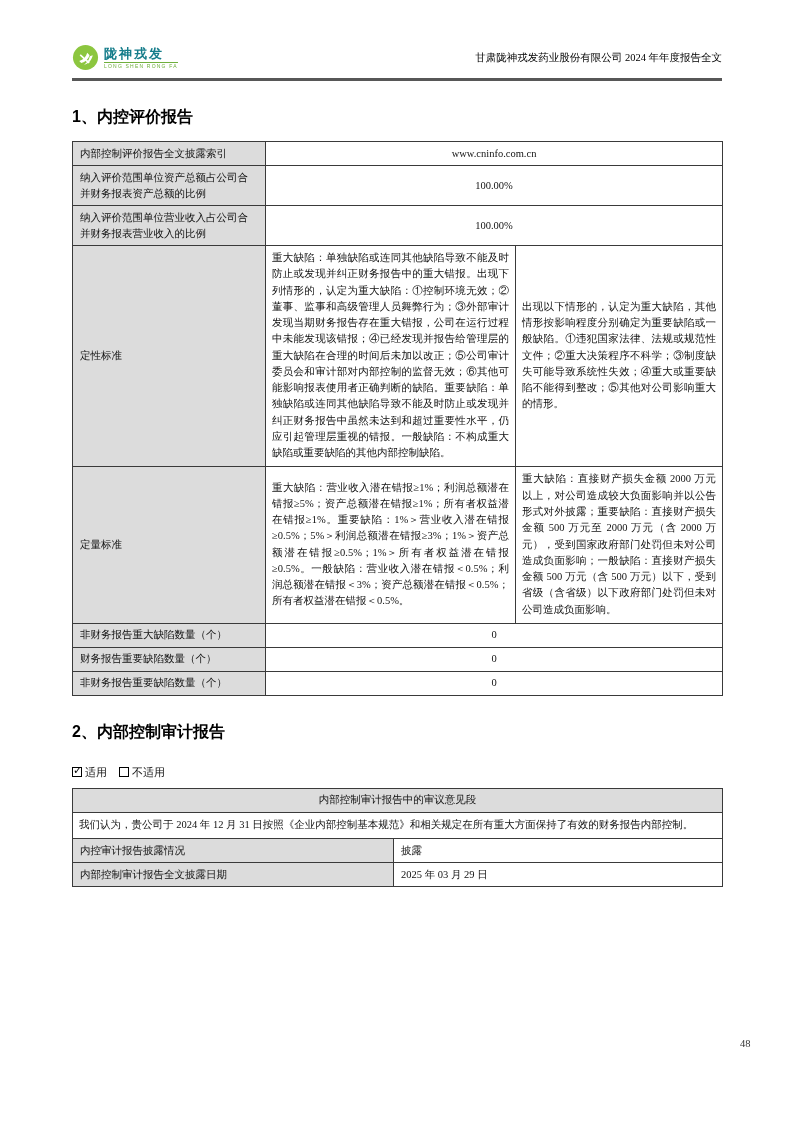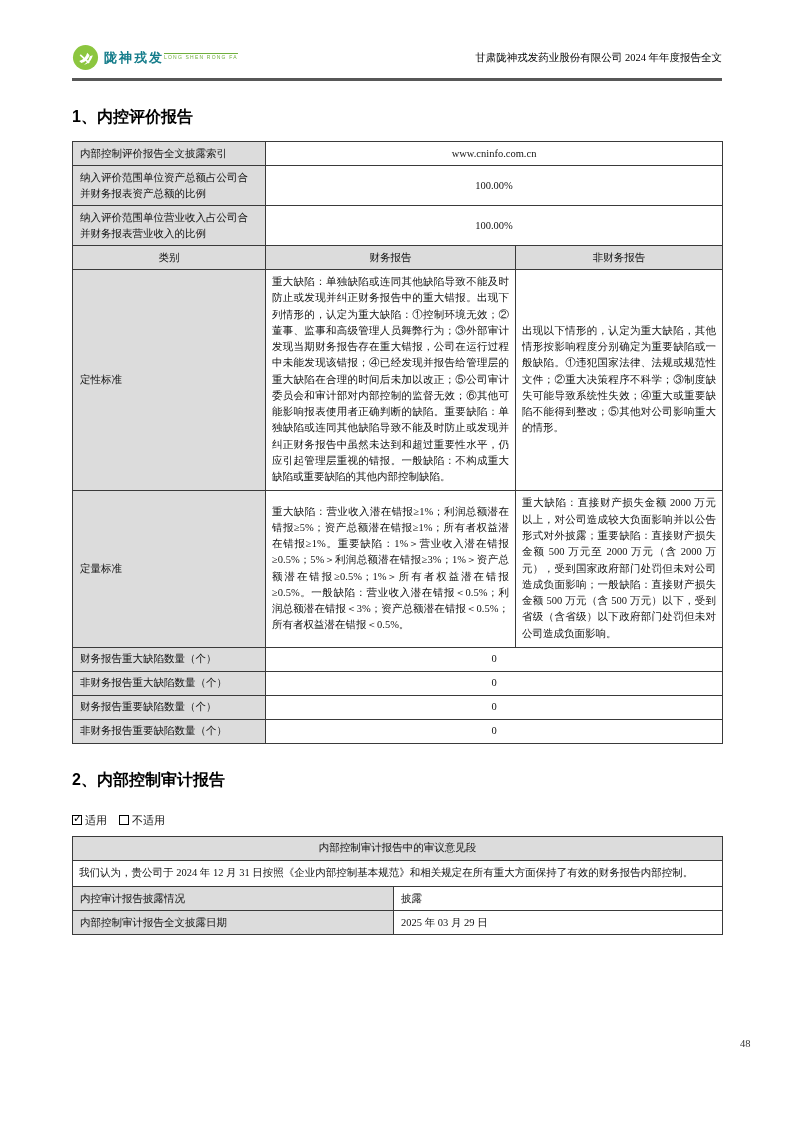--- a/index.html
+++ b/index.html
@@ -17,21 +17,21 @@
 
   
   .hdr {
     margin-top: 44px;
     display: flex; justify-content: space-between; align-items: center;
     padding-bottom: 7px;
     border-bottom: 3px solid #575757;
   }
   .logo { display: flex; align-items: center; gap: 5px; }
   .logo-mark { width: 27px; height: 27px; flex: 0 0 auto; }
-  .logo-text { display: flex; flex-direction: row; line-height: 1; }
+  .logo-text { display: flex; flex-direction: column; line-height: 1; }
   .brand-cn {
     font-family: "Liberation Sans", sans-serif;
     font-weight: bold; font-size: 13px; letter-spacing: 2px;
     color: #147c8a;
   }
   .brand-en {
     margin-top: 2px; padding-top: 1px;
     border-top: 1px solid #6faf3c;
     font-family: "Liberation Sans", sans-serif;
     font-size: 5px; letter-spacing: 1.2px; color: #6faf3c;
@@ -119,40 +119,31 @@
         </tr>
         <tr class="row-d">
           <td class="gray">纳入评价范围单位资产总额占公司合并财务报表资产总额的比例</td>
           <td class="c" colspan="2">100.00%</td>
         </tr>
         <tr class="row-d">
           <td class="gray">纳入评价范围单位营业收入占公司合并财务报表营业收入的比例</td>
           <td class="c" colspan="2">100.00%</td>
         </tr>
 
-        <tr class="row-s">
-          <td class="gray c">类别</td>
-          <td class="gray c">财务报告</td>
-          <td class="gray c">非财务报告</td>
-        </tr>
         <tr>
           <td class="gray">定性标准</td>
           <td class="j">重大缺陷：单独缺陷或连同其他缺陷导致不能及时防止或发现并纠正财务报告中的重大错报。出现下列情形的，认定为重大缺陷：①控制环境无效；②董事、监事和高级管理人员舞弊行为；③外部审计发现当期财务报告存在重大错报，公司在运行过程中未能发现该错报；④已经发现并报告给管理层的重大缺陷在合理的时间后未加以改正；⑤公司审计委员会和审计部对内部控制的监督无效；⑥其他可能影响报表使用者正确判断的缺陷。重要缺陷：单独缺陷或连同其他缺陷导致不能及时防止或发现并纠正财务报告中虽然未达到和超过重要性水平，仍应引起管理层重视的错报。一般缺陷：不构成重大缺陷或重要缺陷的其他内部控制缺陷。</td>
           <td class="j">出现以下情形的，认定为重大缺陷，其他情形按影响程度分别确定为重要缺陷或一般缺陷。①违犯国家法律、法规或规范性文件；②重大决策程序不科学；③制度缺失可能导致系统性失效；④重大或重要缺陷不能得到整改；⑤其他对公司影响重大的情形。</td>
         </tr>
         <tr>
           <td class="gray">定量标准</td>
           <td class="j">重大缺陷：营业收入潜在错报≥1%；利润总额潜在错报≥5%；资产总额潜在错报≥1%；所有者权益潜在错报≥1%。重要缺陷：1%＞营业收入潜在错报≥0.5%；5%＞利润总额潜在错报≥3%；1%＞资产总额潜在错报≥0.5%；1%＞所有者权益潜在错报≥0.5%。一般缺陷：营业收入潜在错报＜0.5%；利润总额潜在错报＜3%；资产总额潜在错报＜0.5%；所有者权益潜在错报＜0.5%。</td>
           <td class="j">重大缺陷：直接财产损失金额 2000 万元以上，对公司造成较大负面影响并以公告形式对外披露；重要缺陷：直接财产损失金额 500 万元至 2000 万元（含 2000 万元），受到国家政府部门处罚但未对公司造成负面影响；一般缺陷：直接财产损失金额 500 万元（含 500 万元）以下，受到省级（含省级）以下政府部门处罚但未对公司造成负面影响。</td>
         </tr>
 
-        <tr class="row-s">
-          <td class="gray">财务报告重大缺陷数量（个）</td>
-          <td class="c" colspan="2">0</td>
-        </tr>
         <tr class="row-s">
           <td class="gray">非财务报告重大缺陷数量（个）</td>
           <td class="c" colspan="2">0</td>
         </tr>
         <tr class="row-s">
           <td class="gray">财务报告重要缺陷数量（个）</td>
           <td class="c" colspan="2">0</td>
         </tr>
         <tr class="row-s">
           <td class="gray">非财务报告重要缺陷数量（个）</td>

